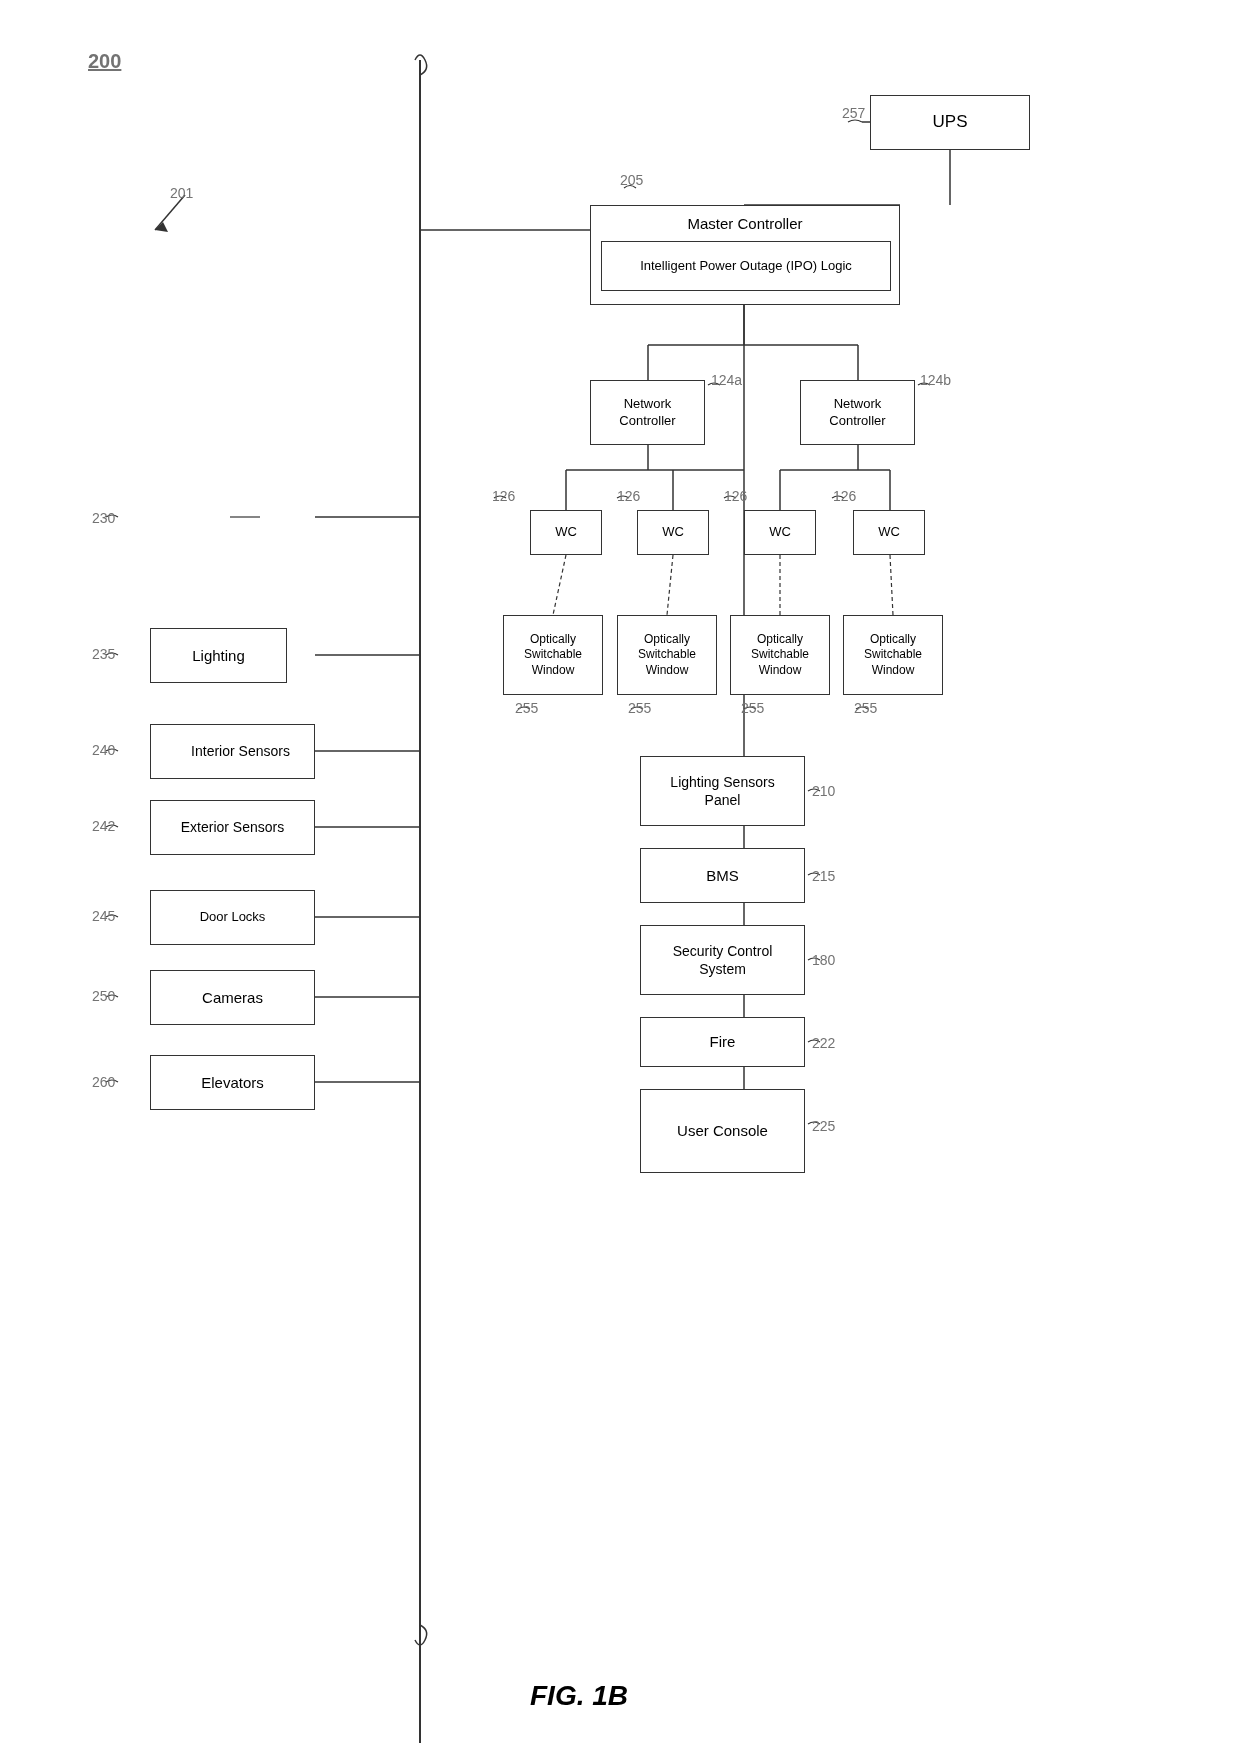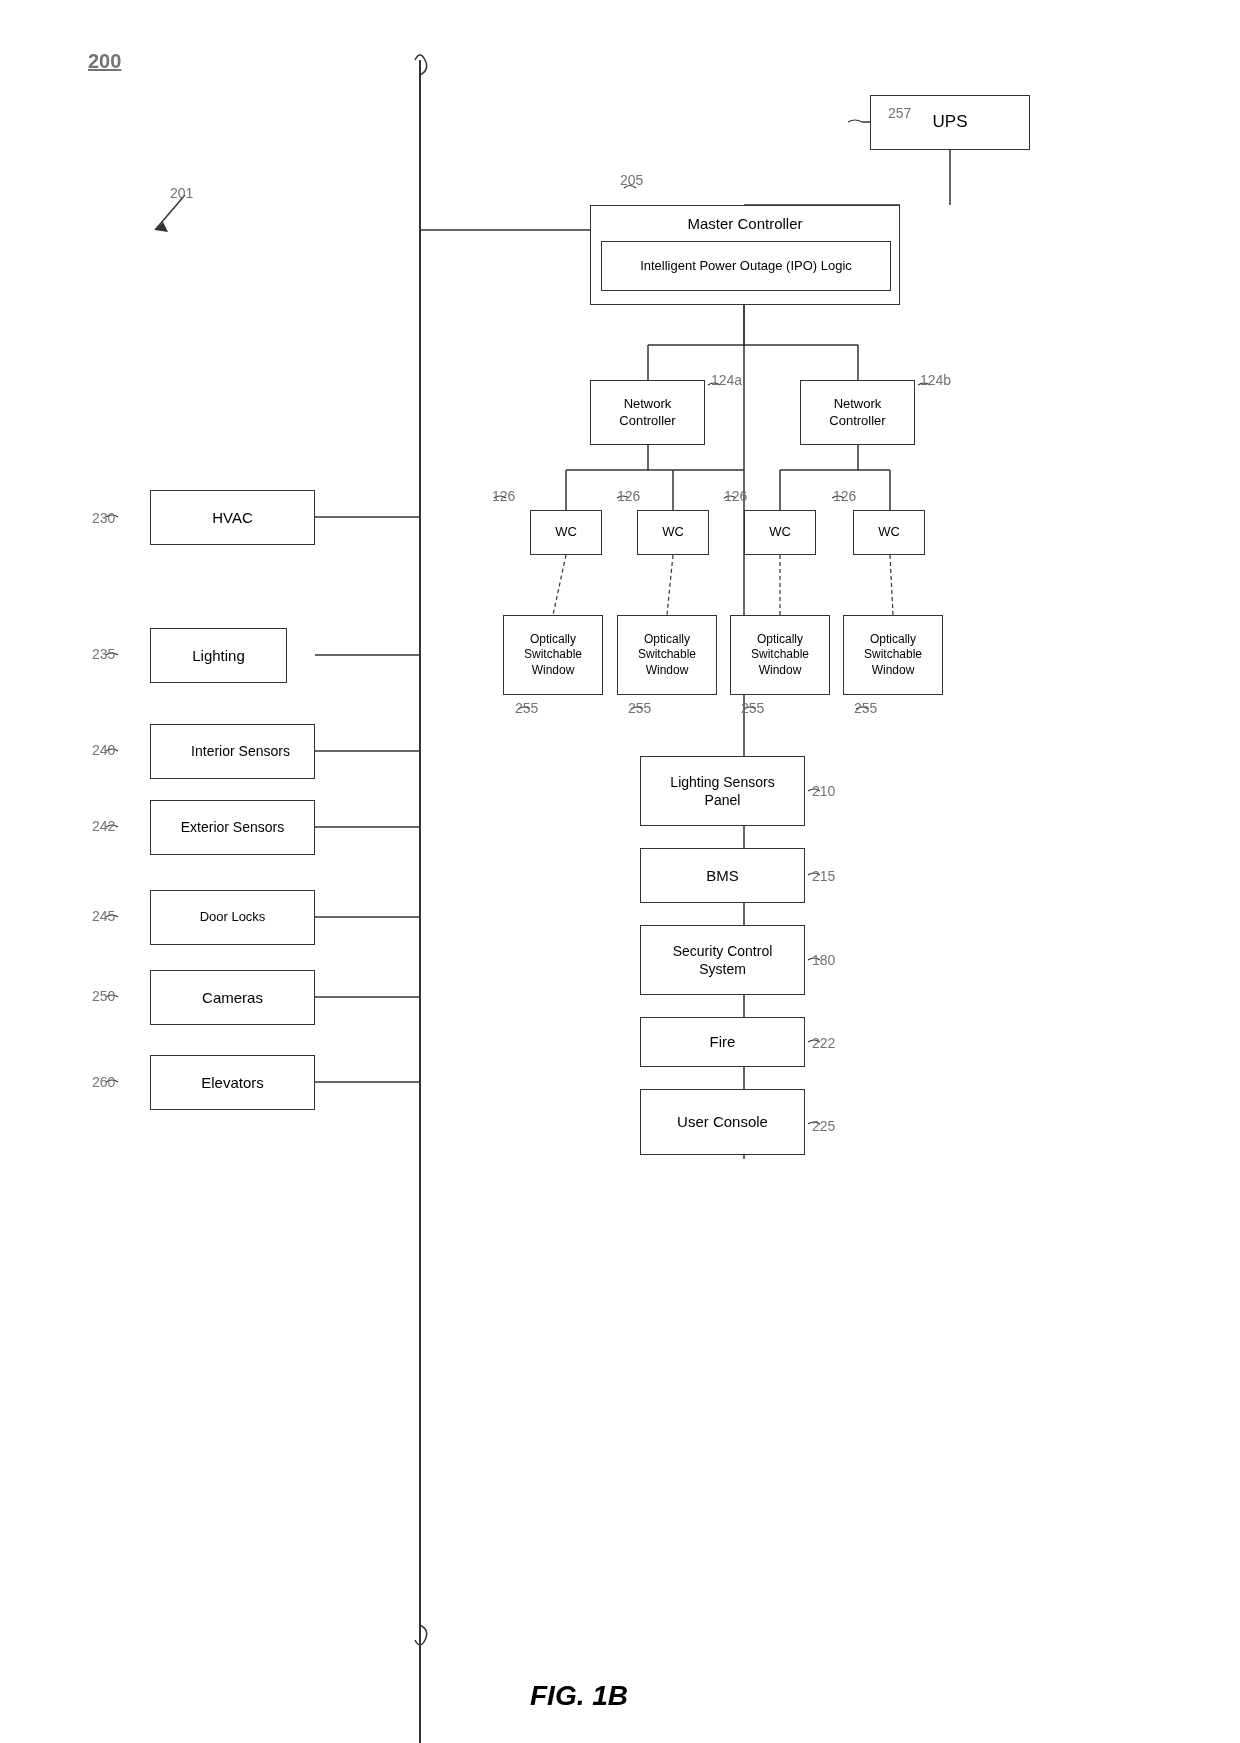--- a/index.html
+++ b/index.html
@@ -193,31 +193,30 @@
   <div class="box" style="left:640px; top:756px; width:165px; height:70px; font-size:14px; white-space:pre-line;">Lighting Sensors
 Panel</div>
 
   <div class="box" style="left:640px; top:848px; width:165px; height:55px; font-size:15px;">BMS</div>
 
   <div class="box" style="left:640px; top:925px; width:165px; height:70px; font-size:14px; white-space:pre-line;">Security Control
 System</div>
 
   <div class="box" style="left:640px; top:1017px; width:165px; height:50px; font-size:15px;">Fire</div>
 
-  <div class="box" style="left:640px; top:1089px; width:165px; height:66px; font-size:15px;">User Console</div>
-
-  <div class="box" style="left:150px; top:490px; width:165px; height:55px; font-size:15px;">HVAC</div>
+  <div class="box" style="left:640px; top:1089px; width:165px; height:84px; font-size:15px;">User Console</div>
+
   <div class="box" style="left:150px; top:628px; width:137px; height:55px; font-size:15px;">Lighting</div>
   <div class="box" style="left:150px; top:724px; width:165px; height:55px; font-size:14px;padding-left:16px;">Interior Sensors</div>
   <div class="box" style="left:150px; top:800px; width:165px; height:55px; font-size:14px;">Exterior Sensors</div>
   <div class="box" style="left:150px; top:890px; width:165px; height:55px; font-size:13px;">Door Locks</div>
   <div class="box" style="left:150px; top:970px; width:165px; height:55px; font-size:15px;">Cameras</div>
   <div class="box" style="left:150px; top:1055px; width:165px; height:55px; font-size:15px;">Elevators</div>
 
-  <div class="label" style="left:842px; top:105px;margin-left:46px;">257</div>
+  <div class="label" style="left:842px; top:105px;">257</div>
   <div class="label" style="left:620px; top:172px;">205</div>
   <div class="label" style="left:711px; top:372px;">124a</div>
   <div class="label" style="left:920px; top:372px;">124b</div>
   <div class="label" style="left:492px; top:488px;">126</div>
   <div class="label" style="left:617px; top:488px;">126</div>
   <div class="label" style="left:724px; top:488px;">126</div>
   <div class="label" style="left:833px; top:488px;">126</div>
   <div class="label" style="left:515px; top:700px;">255</div>
   <div class="label" style="left:628px; top:700px;">255</div>
   <div class="label" style="left:741px; top:700px;">255</div>

